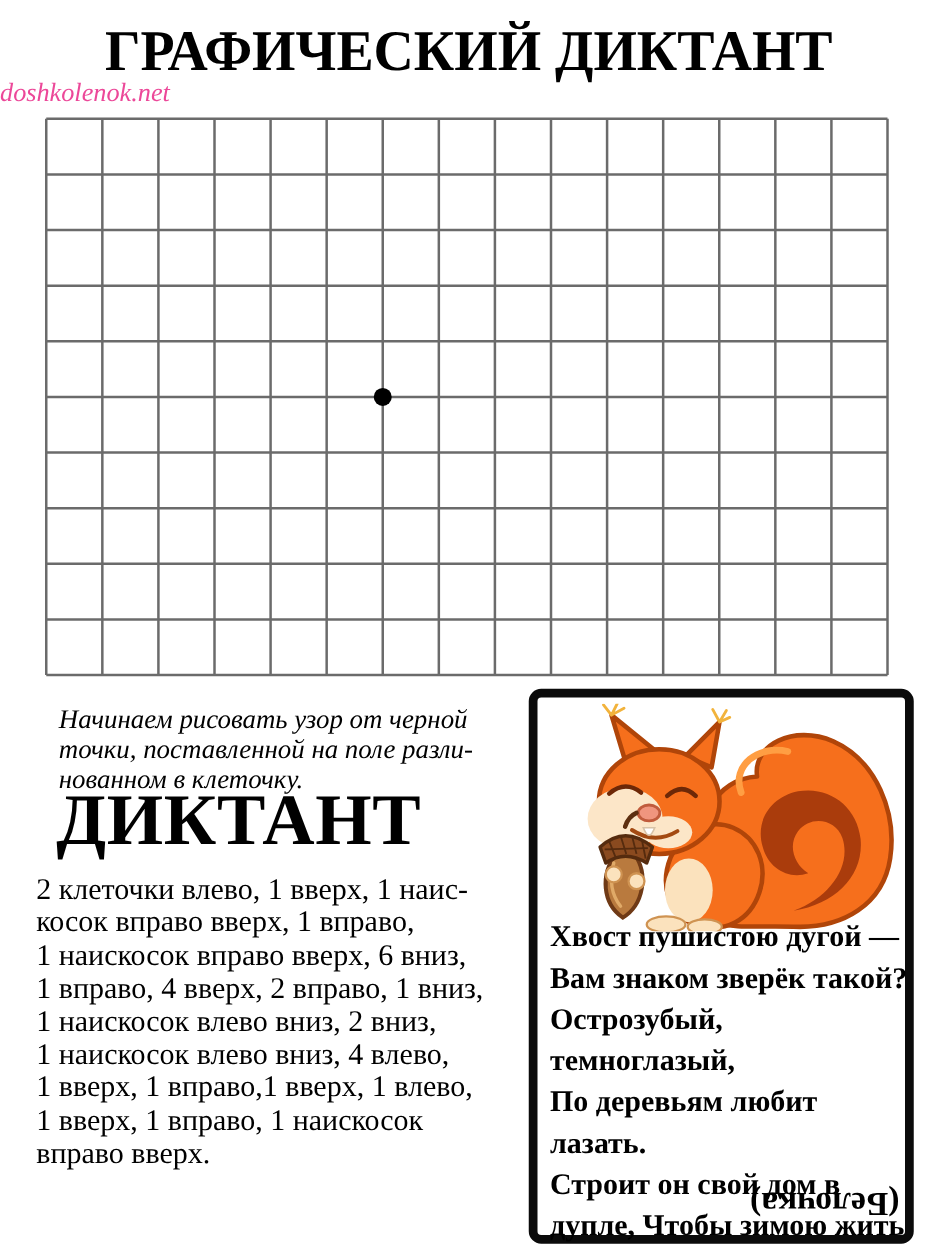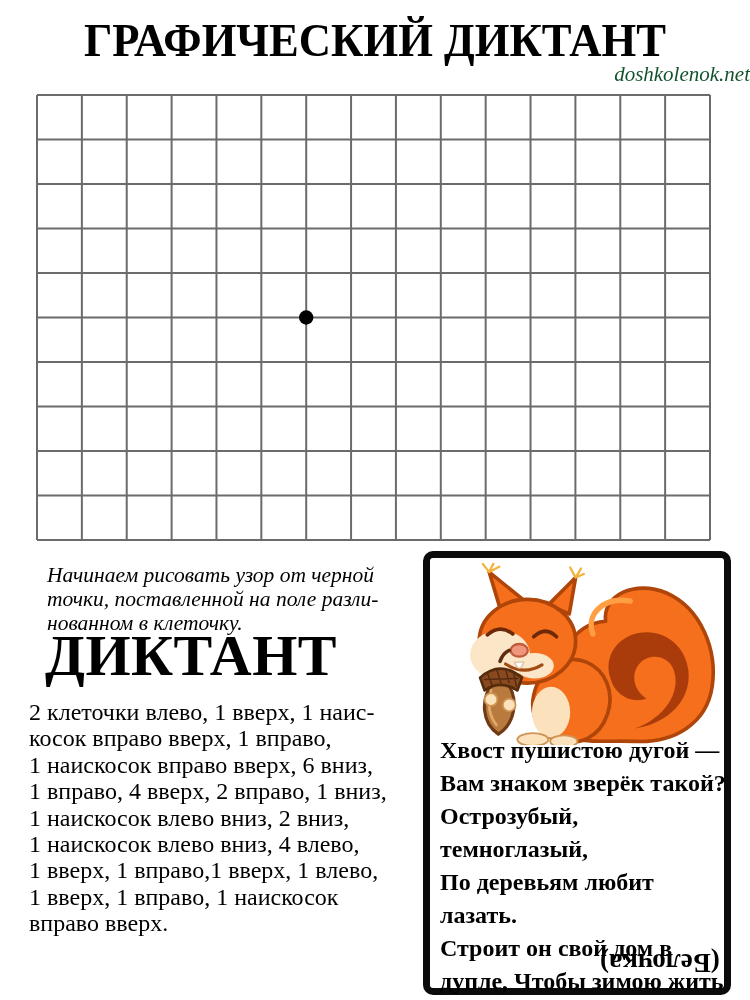--- a/index.html
+++ b/index.html
@@ -6,22 +6,22 @@
   .page{
     position:relative;width:750px;height:1000px;background:#ffffff;overflow:hidden;
     font-family:"Liberation Serif", serif;color:#000;
   }
   .title{
     position:absolute;left:0;top:14px;width:750px;text-align:center;
     font-size:46px;font-weight:bold;letter-spacing:0px;margin:0;
     transform:scaleX(.97);
   }
   .watermark{
-    position:absolute;left:0;top:62px;width:750px;text-align:right;
-    font-size:21px;font-style:italic;color:#14532d;
+    position:absolute;left:0;top:62px;width:750px;text-align:left;
+    font-size:21px;font-style:italic;color:#ec4899;
   }
   .grid-svg{position:absolute;left:35px;top:93px;width:677px;height:449px;}
   .intro{
     position:absolute;left:35px;top:551px;width:390px;margin:12px;
     font-size:21.5px;font-style:italic;line-height:24px;white-space:pre-line;
   }
   .dictation-heading{
     position:absolute;left:29px;top:606px;margin:16px;
     font-size:58px;font-weight:bold;letter-spacing:.5px;
   }

